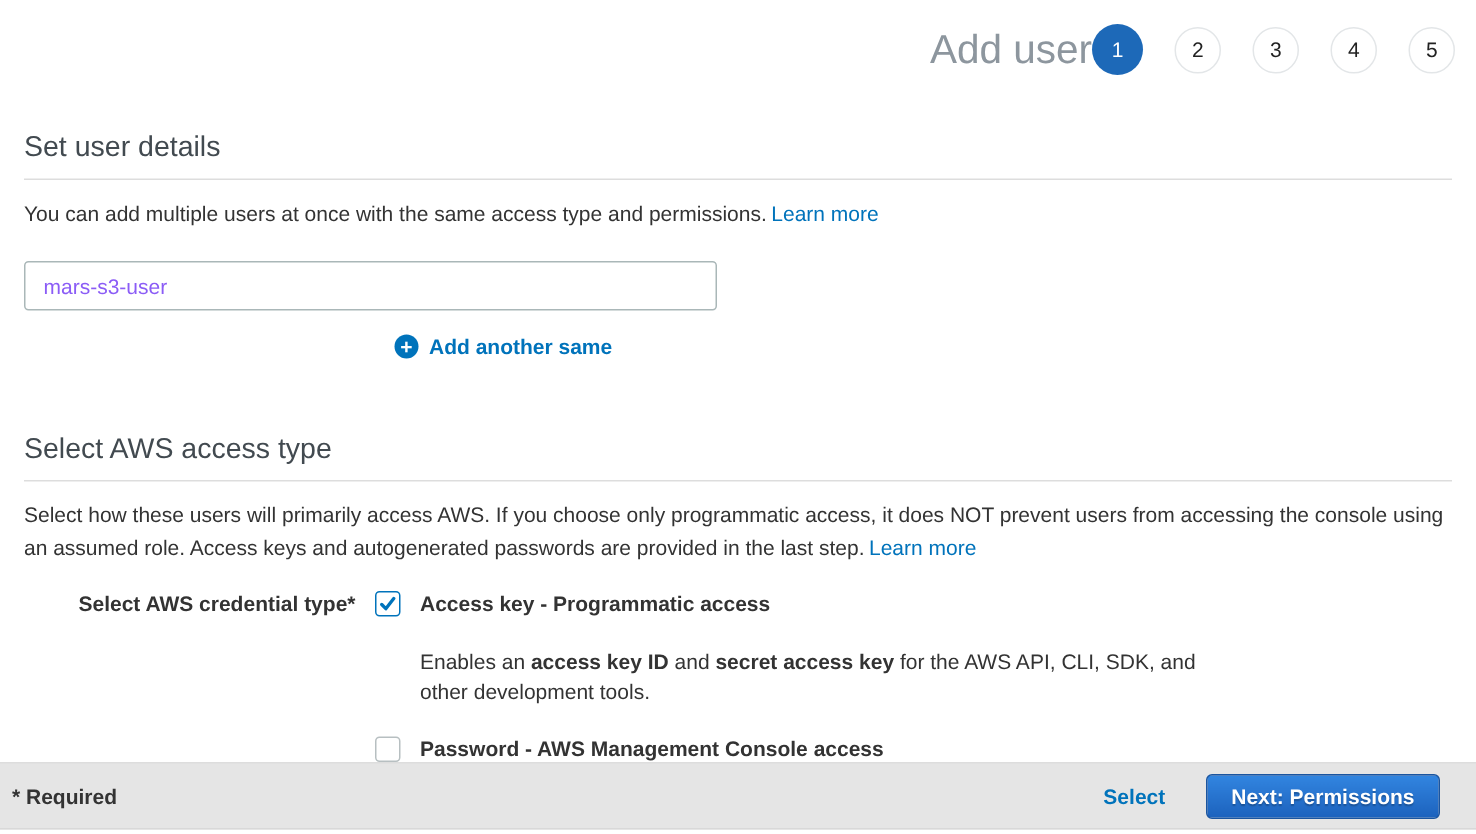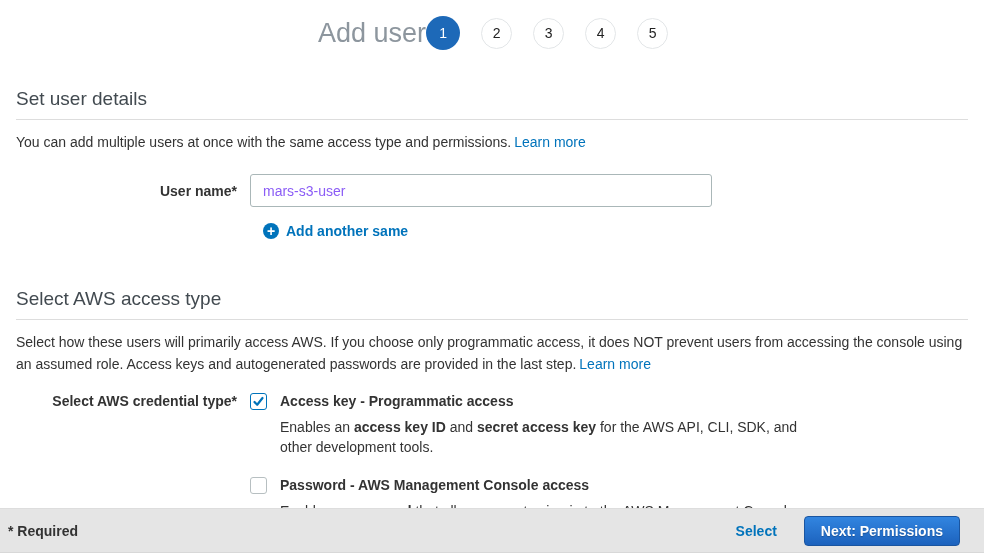--- a/index.html
+++ b/index.html
@@ -6,21 +6,21 @@
   html, body { margin: 0; padding: 0; }
   body {
     width: 984px; height: 556px;
     background: #ffffff;
     font-family: "Liberation Sans", sans-serif;
     color: #333;
     position: relative;
     overflow: hidden;
   }
   .header {
-    display: flex; justify-content: center; align-items: center;
+    display: flex; justify-content: flex-end; align-items: center;
     padding: 16px 14px 0 16px;
   }
   .page-title {
     font-size: 27px; font-weight: 400; color: #8d969e; margin: 0;
   }
   .stepper { display: flex; align-items: center; gap: 21px; }
   .step {
     width: 31px; height: 31px; border-radius: 50%;
     background: #fff; border: 1px solid #e3e6e8;
     display: flex; align-items: center; justify-content: center;
@@ -74,21 +74,21 @@
     width: 17px; height: 17px; min-width: 17px;
     border-radius: 3px; background: #fff;
     margin-top: 0px; cursor: pointer;
     display: flex; align-items: center; justify-content: center;
   }
   .checkbox.unchecked { border: 1px solid #b7bfc1; }
   .checkbox.checked { border: 1px solid #0073bb; }
   .checkbox.checked svg { display: block; }
   .option-title { font-size: 14px; font-weight: bold; color: #333; line-height: 17px; }
   .option-desc {
-    font-size: 14px; color: #333; margin-top: 7px; line-height: 20px;
+    font-size: 14px; color: #333; margin-top: 20px; line-height: 20px;
     max-width: 560px;
   }
   .desc-line2 { display: block; }
   .footer {
     position: absolute; left: 0; right: 0; bottom: 3px; height: 45px;
     border-top: 1px solid #ddd; border-bottom: 1px solid #d8d8d8;
     background: #e5e5e5;
   }
   .footer-inner {
     display: flex; align-items: center; justify-content: space-between;
@@ -119,21 +119,20 @@
     <div class="step">5</div>
   </div>
 </div>
 
 <div class="content">
   <div class="section-1">
     <h2 class="section-heading">Set user details</h2>
     <p class="intro"><span>You can add multiple users at once with the same access type and permissions.</span><a class="link" href="#">Learn more</a></p>
 
     <div class="form-row">
-      <div class="form-label">User name*</div>
       <input class="text-input" type="text" value="mars-s3-user" style="">
     </div>
 
     <a class="add-another" href="#">
       <span class="plus-circle">+</span>
       <span>Add another same</span>
     </a>
   </div>
 
   <div class="section-2">

